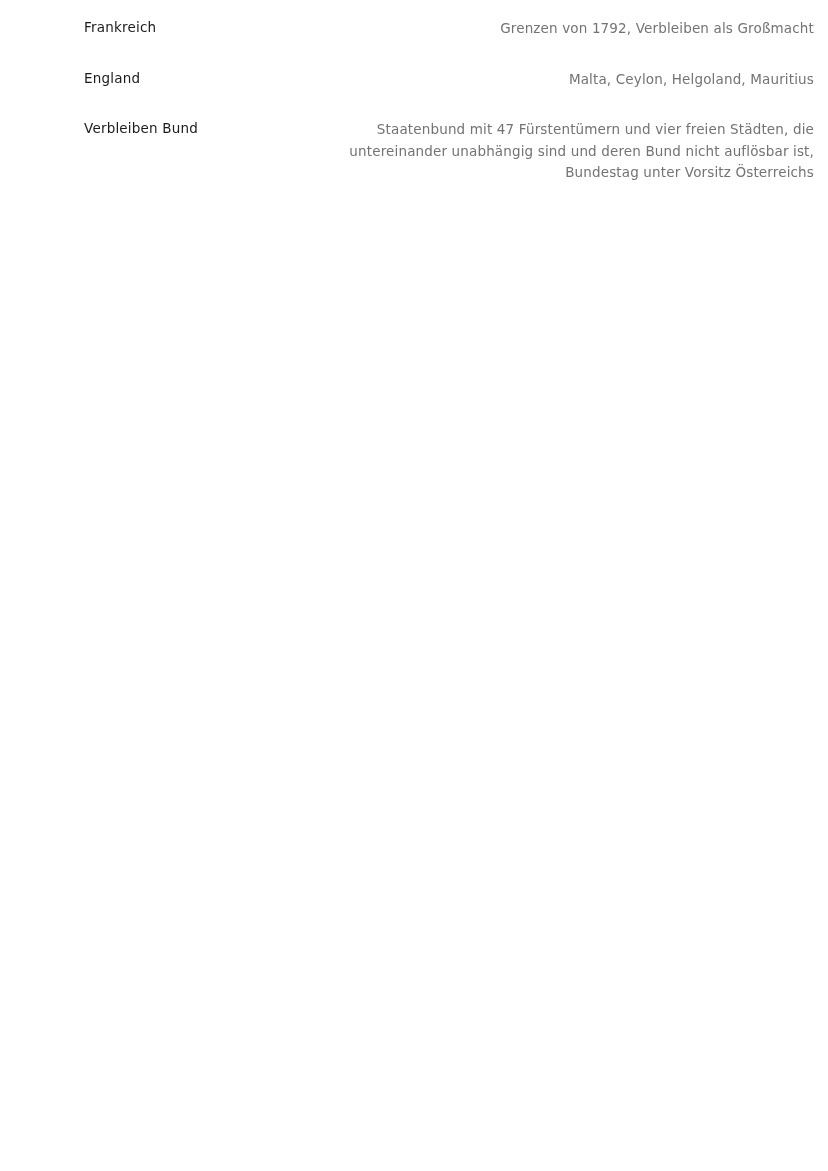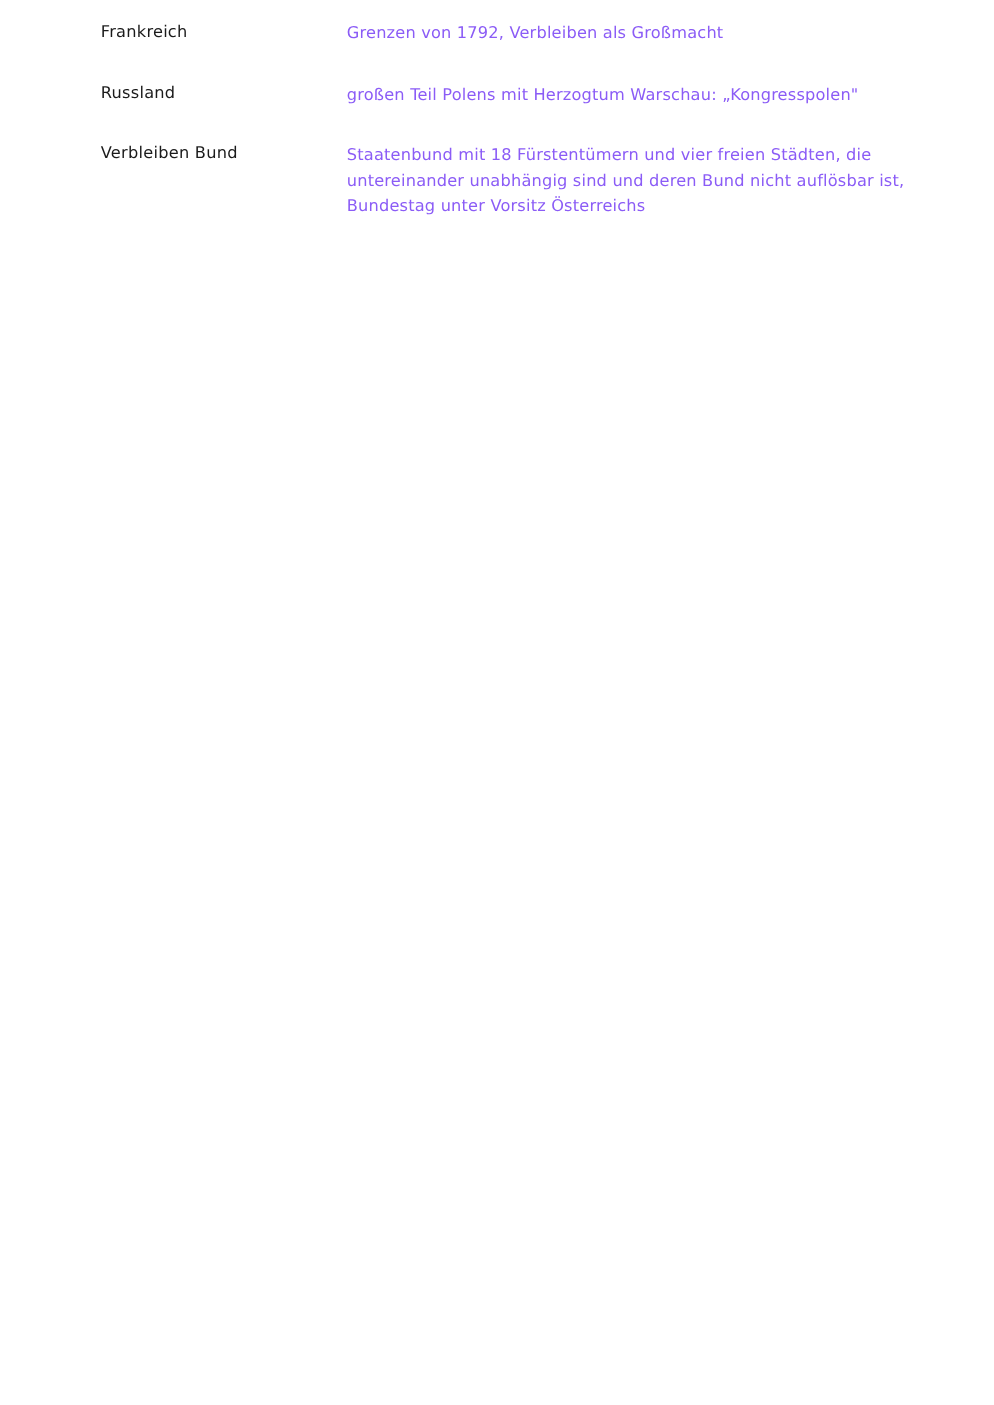--- a/index.html
+++ b/index.html
@@ -41,22 +41,23 @@
     font-size: 13.5px;
     line-height: 1.35;
     letter-spacing: 0.2px;
     color: #1b1b1b;
   }
   .desc-text {
     display: block;
     font-size: 13.5px;
     line-height: 1.6;
     letter-spacing: 0.15px;
-    color: #8b5cf6;
+    color: #737373;
     max-width: 530px;
+    text-align: right;
   }
   
   .entry-row:first-child .term-cell,
   .entry-row:first-child .desc-cell {
     padding-top: 0;
   }
 </style>
 </head>
 <body>
 
@@ -66,29 +67,29 @@
       <tr class="entry-row">
         <td class="term-cell">
           <span class="term-text">Frankreich</span>
         </td>
         <td class="desc-cell">
           <span class="desc-text">Grenzen von 1792, Verbleiben als Großmacht</span>
         </td>
       </tr>
       <tr class="entry-row">
         <td class="term-cell">
-          <span class="term-text">Russland</span>
+          <span class="term-text">England</span>
         </td>
         <td class="desc-cell">
-          <span class="desc-text">großen Teil Polens mit Herzogtum Warschau: „Kongresspolen"</span>
+          <span class="desc-text">Malta, Ceylon, Helgoland, Mauritius</span>
         </td>
       </tr>
       <tr class="entry-row">
         <td class="term-cell">
           <span class="term-text">Verbleiben Bund</span>
         </td>
         <td class="desc-cell">
-          <span class="desc-text">Staatenbund mit 18 Fürstentümern und vier freien Städten, die untereinander unabhängig sind und deren Bund nicht auflösbar ist, Bundestag unter Vorsitz Österreichs</span>
+          <span class="desc-text">Staatenbund mit 47 Fürstentümern und vier freien Städten, die untereinander unabhängig sind und deren Bund nicht auflösbar ist, Bundestag unter Vorsitz Österreichs</span>
         </td>
       </tr>
     </tbody>
   </table>
 </div>
 
 </body></html>

